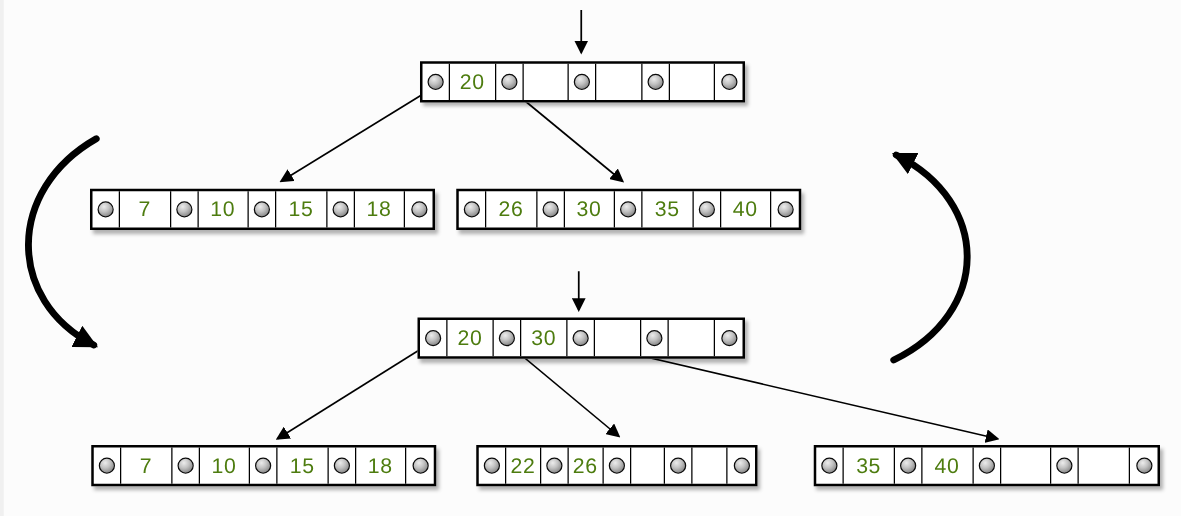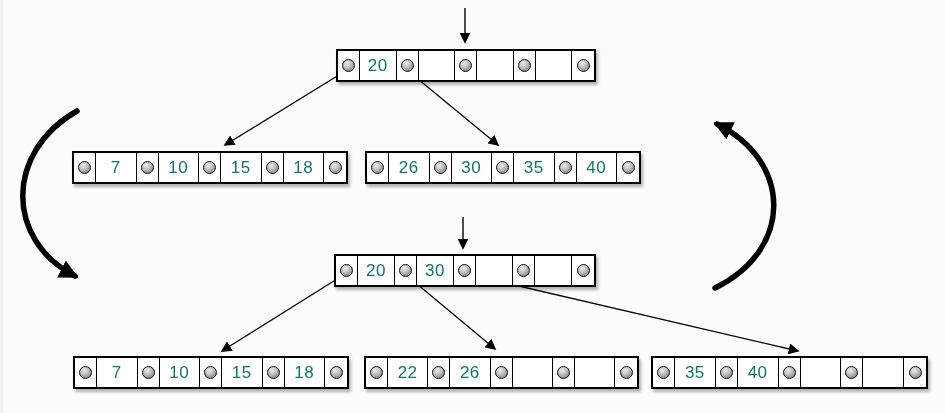--- a/index.html
+++ b/index.html
@@ -14,21 +14,21 @@
     position:absolute; display:flex; align-items:stretch; box-sizing:border-box;
     background:#ffffff; border:2px solid #000;
     box-shadow: 2px 3px 3px rgba(0,0,0,0.30);
   }
   .cell {
     display:flex; align-items:center; justify-content:center;
     border-right:1.6px solid #000; box-sizing:border-box;
   }
   .cell:last-child { border-right:none; }
   .ptr { flex:0 0 22px; width:22px; }
-  .key { flex:1 1 0; font-size:17px; color:#0f766e; letter-spacing:0.5px; }
+  .key { flex:1 1 0; font-size:17px; color:#4d7c0f; letter-spacing:0.5px; }
   .dot {
     width:13px; height:13px; border-radius:50%; box-sizing:border-box;
     border:1.7px solid #0a0a0a;
     background: radial-gradient(circle at 38% 30%, #ececec 0%, #c2c2c2 40%, #939393 72%, #7d7d7d 100%);
   }
 </style>
 </head>
 <body>
 
 <div class="canvas">
@@ -160,21 +160,21 @@
     <span class="cell key">15</span>
     <span class="cell ptr">
         <span class="dot"></span>
       </span>
     <span class="cell key">18</span>
     <span class="cell ptr">
         <span class="dot"></span>
       </span>
   </div>
 
-  <div class="node" style="left:361px;top:356px;width:275px;height:33px">
+  <div class="node" style="left:378px;top:356px;width:225px;height:33px">
     <span class="cell ptr">
         <span class="dot"></span>
       </span>
     <span class="cell key">22</span>
     <span class="cell ptr">
         <span class="dot"></span>
       </span>
     <span class="cell key">26</span>
     <span class="cell ptr">
         <span class="dot"></span>

